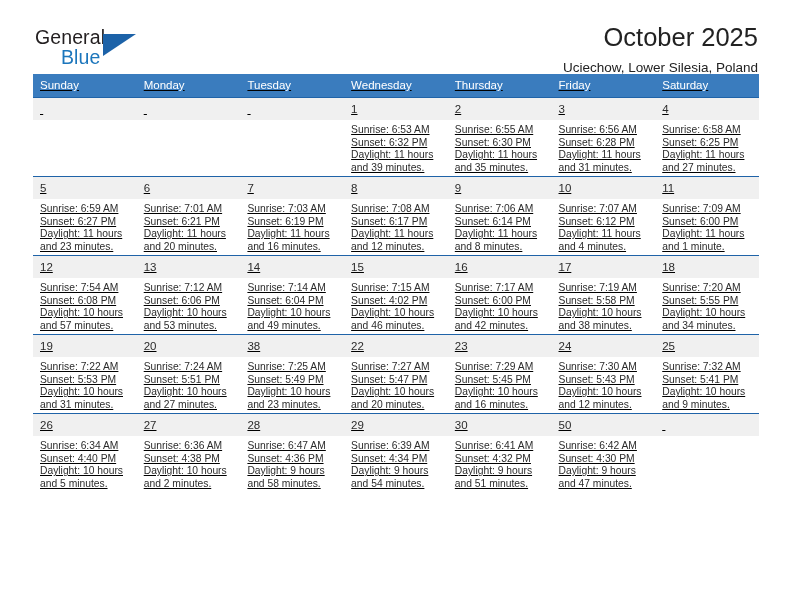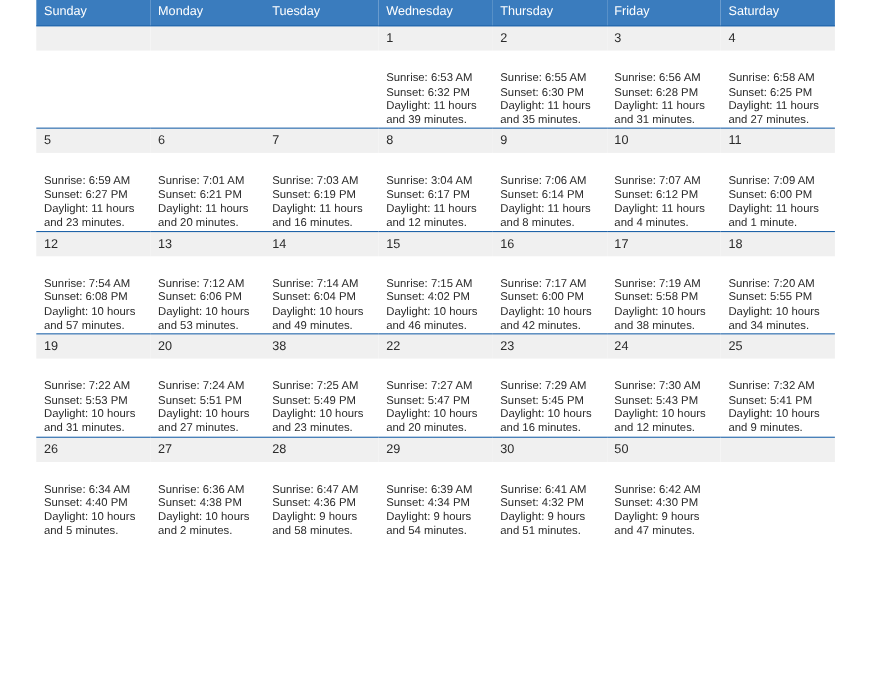--- a/index.html
+++ b/index.html
@@ -82,20 +82,21 @@
     line-height: 18px;
     margin-top: 7px;
     white-space: nowrap;
   }
 
   
   .calendar {
     width: 726px;
     border-collapse: collapse;
     table-layout: fixed;
+    text-decoration: underline;
   }
   .calendar th {
     background: #3a7cbe;
     color: #ffffff;
     font-weight: normal;
     font-size: 11.5px;
     text-align: left;
     padding: 5px 0 5px 7px;
     height: 11px;
     line-height: 13px;
@@ -114,37 +115,51 @@
     font-size: 11.5px;
     line-height: 14px;
     padding: 4px 0 4px 7px;
     color: #2b2b2b;
   }
   .daynum.blank {
     background: #f0f0f0;
     color: transparent;
   }
   .cell-body {
-    padding: 20px 6px 0 7px;
+    padding: 4px 6px 0 7px;
     font-size: 10.3px;
     line-height: 12.6px;
     color: #2b2b2b;
   }
   .cell-body div {
     white-space: nowrap;
   }
   .cell-inner {
     height: 100%;
   }
 </style>
 </head>
 <body>
 
 <div class="page">
 
+  <div class="header">
+
+    <div class="brand">
+      <span class="brand-general">General</span>
+      <span class="brand-triangle"></span>
+      <span class="brand-blue">Blue</span>
+    </div>
+
+    <div class="title-block">
+      <div class="cal-title">October 2025</div>
+      <div class="cal-subtitle">Uciechow, Lower Silesia, Poland</div>
+    </div>
+
+  </div>
 
   <table class="calendar">
     <thead>
       <tr id="weekday-row">
           <th>Sunday</th>
           <th>Monday</th>
           <th>Tuesday</th>
           <th>Wednesday</th>
           <th>Thursday</th>
           <th>Friday</th>
@@ -247,21 +262,21 @@
                 <div>Sunset: 6:19 PM</div>
                 <div>Daylight: 11 hours</div>
                 <div>and 16 minutes.</div>
               </div>
             </div>
           </td>
           <td>
             <div class="cell-inner">
               <div class="daynum">8</div>
               <div class="cell-body">
-                <div>Sunrise: 3:04 AM</div>
+                <div>Sunrise: 7:08 AM</div>
                 <div>Sunset: 6:17 PM</div>
                 <div>Daylight: 11 hours</div>
                 <div>and 12 minutes.</div>
               </div>
             </div>
           </td>
           <td>
             <div class="cell-inner">
               <div class="daynum">9</div>
               <div class="cell-body">

